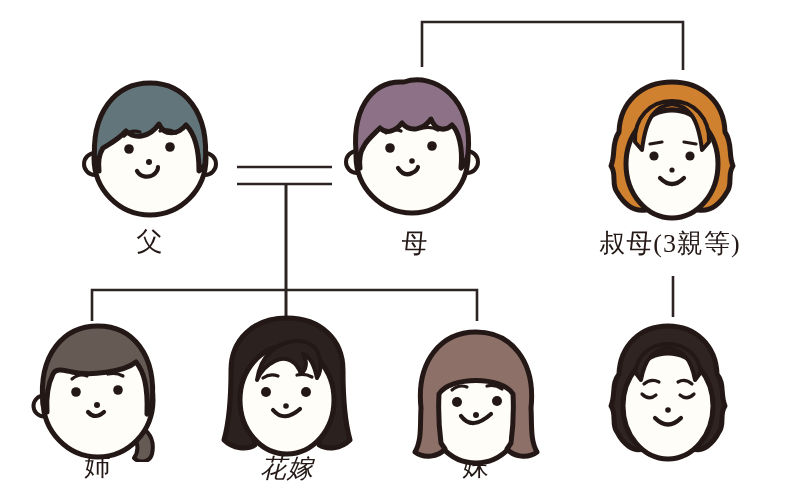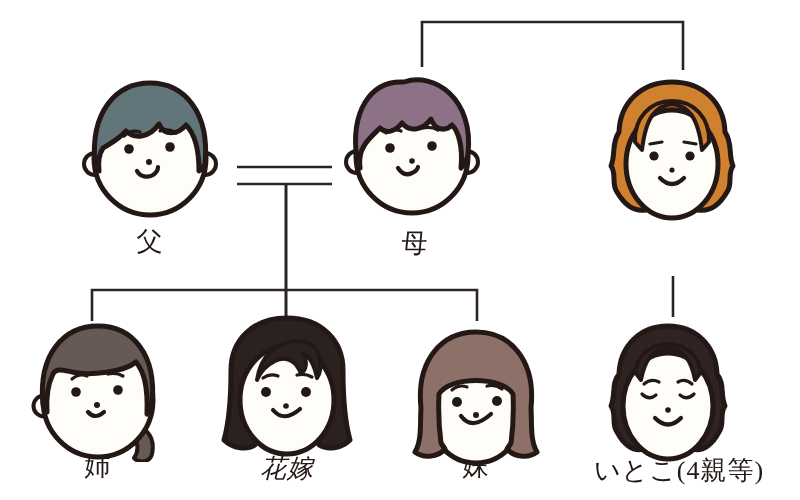--- a/index.html
+++ b/index.html
@@ -79,20 +79,21 @@
         <path class="o4" d="M70,30 C54,32 44,42 40,76 L33,68 C32,44 48,27 70,27 C92,27 108,44 107,68 L100,76 C96,42 86,32 70,30 Z" fill="#d0812f"></path>
         <path class="feat" d="M48,70 L60,68"></path>
         <path class="feat" d="M82,68 L94,70"></path>
         <circle class="ink" cx="52" cy="82" r="4.6" stroke="none"></circle>
         <circle class="ink" cx="88" cy="82" r="4.6" stroke="none"></circle>
         <circle class="ink" cx="70" cy="96" r="2.6" stroke="none"></circle>
         <path class="mouth" d="M58,104 Q70,116 82,104"></path>
       </g>
     </svg>
   </div>
+  <div class="label" style="left:565px;top:230px;width:210px;">叔母(3親等)</div>
 
   <div class="person" style="left:28px;top:312px;">
     <svg viewBox="0 0 140 150">
       <g stroke="#231815">
         <circle class="o4" cx="16" cy="94" r="10.5" fill="#fffdf8"></circle>
         <path class="o4" d="M100,112 C116,112 128,124 124,142 C122,150 112,152 106,146 C112,138 110,126 100,120 Z" fill="#665a55"></path>
         <ellipse class="o5" cx="70" cy="88" rx="55" ry="57" fill="#fffdf8"></ellipse>
         <path class="o5" d="M15,92 C10,42 36,14 70,14 C104,14 129,42 124,92 C123,97 121,100 119,102 C120,74 116,60 108,50 C96,60 62,64 44,60 C34,58 28,56 25,62 C20,72 18,84 19,100 C17,98 16,95 15,92 Z" fill="#665a55"></path>
         <path class="feat" d="M44,67 Q51,61 59,64"></path>
         <path class="feat" d="M80,62 Q88,60 95,64"></path>
@@ -146,15 +147,14 @@
         <path class="o4" d="M70,32 C56,33 47,42 43,64 L37,56 C40,38 54,28 70,28 C86,28 100,38 103,56 L97,64 C93,42 84,33 70,32 Z" fill="#2f2421"></path>
         <path class="feat" d="M46,68 Q53,62 61,66"></path>
         <path class="feat" d="M80,66 Q87,62 94,68"></path>
         <path class="feat" d="M44,78 Q51,85 58,79"></path>
         <path class="feat" d="M82,79 Q89,85 96,78"></path>
         <circle class="ink" cx="70" cy="94" r="2.8" stroke="none"></circle>
         <path class="mouth" d="M57,102 Q70,115 83,102"></path>
       </g>
     </svg>
   </div>
-  <div class="label" style="left:574px;top:457px;width:210px;">いとこ(4親等)</div>
 
 </div>
 
 </body></html>

